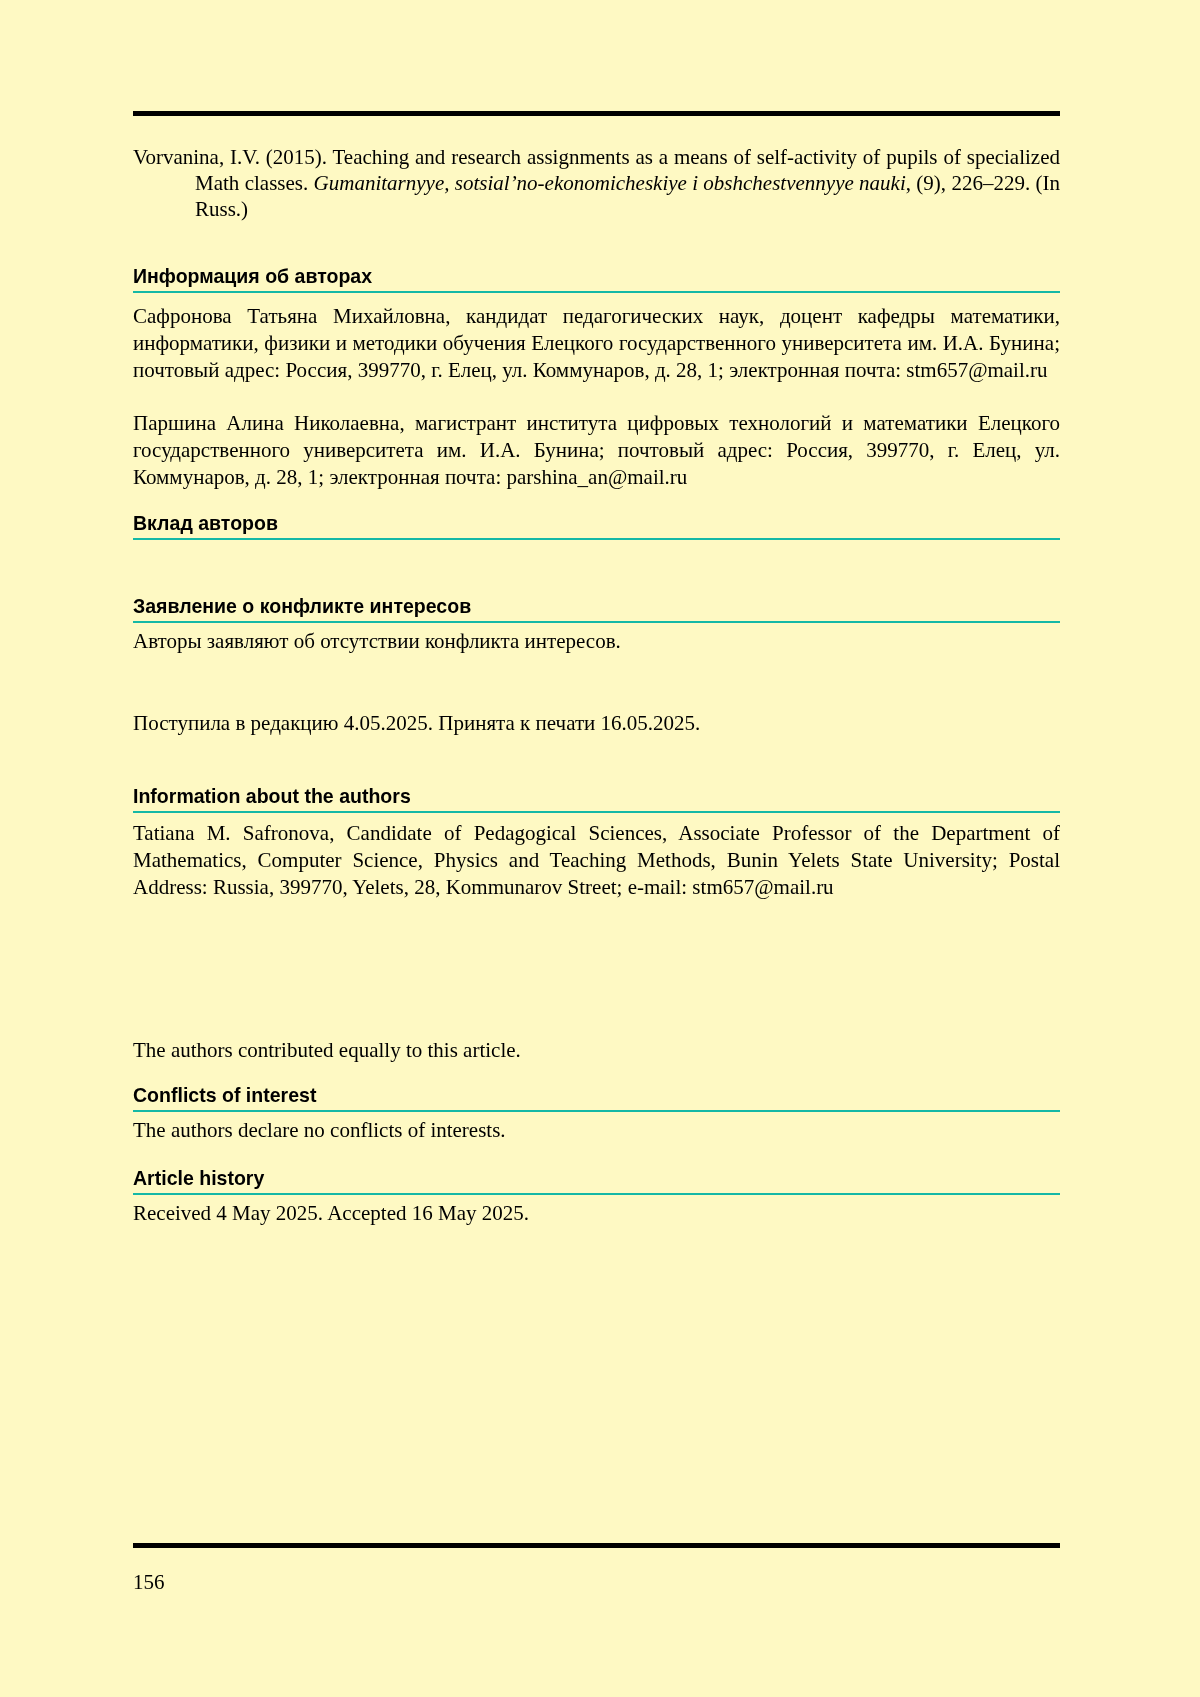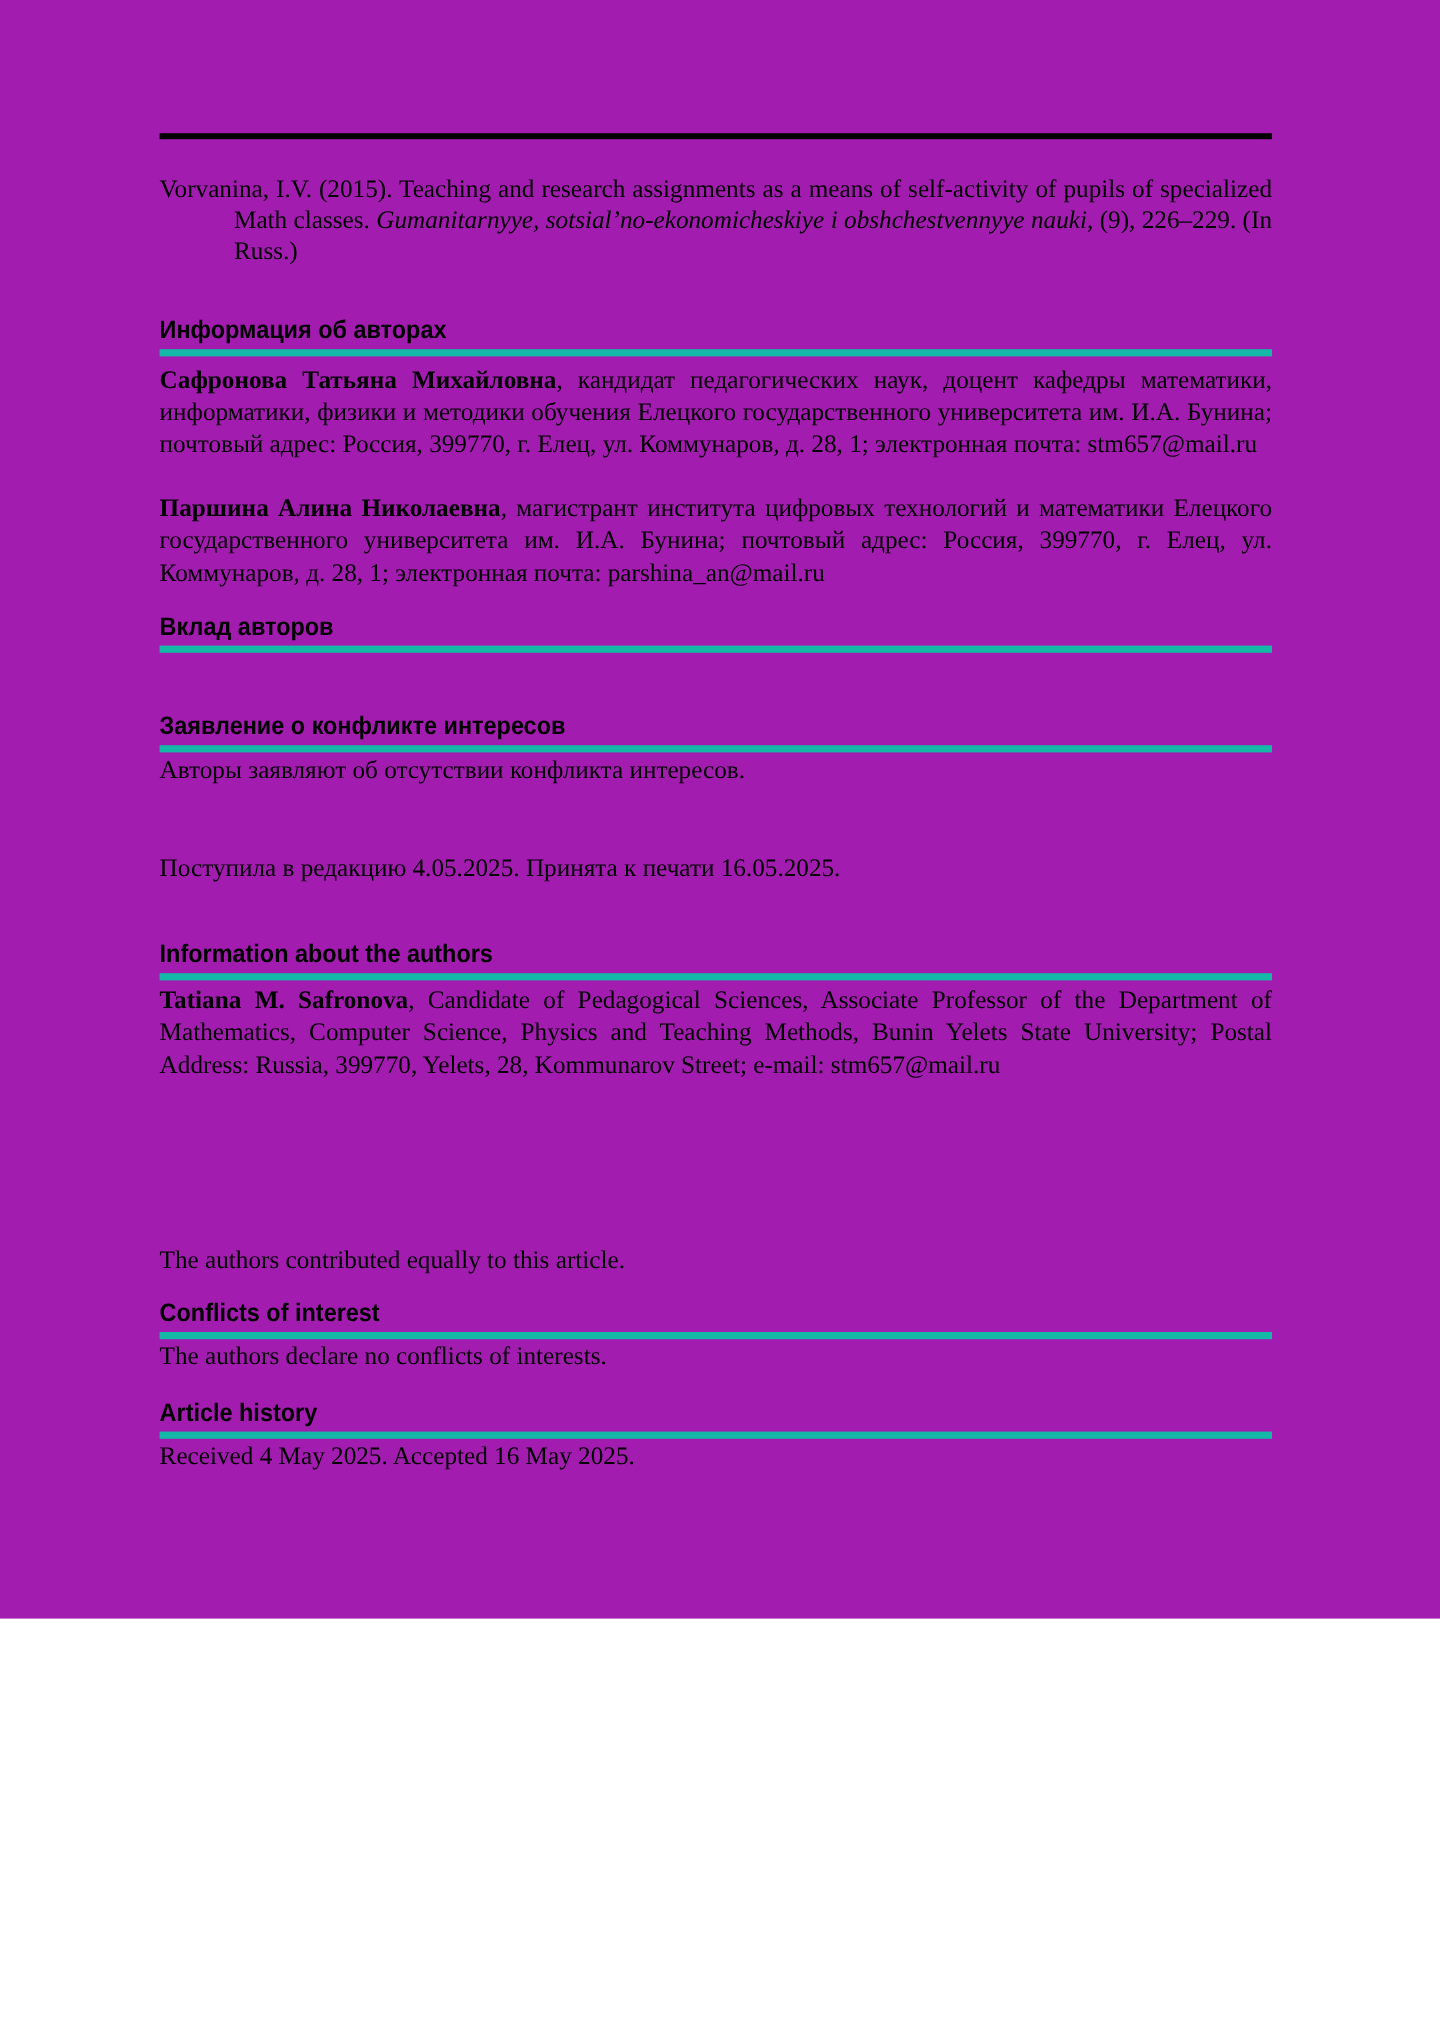--- a/index.html
+++ b/index.html
@@ -3,22 +3,22 @@
 <meta charset="utf-8">
 <style>
   html, body {
     margin: 0;
     padding: 0;
     background: #ffffff;
   }
   .page {
     position: relative;
     width: 1200px;
-    height: 1349px;
-    background: #a21caf;
+    height: 1697px;
+    background: #fef9c3;
     color: #000000;
     font-family: "Liberation Serif", serif;
     overflow: hidden;
   }
   .content {
     position: absolute;
     left: 133px;
     top: 0;
     width: 927px;
     height: 100%;
@@ -44,36 +44,36 @@
   .reference .it {
     font-style: italic;
   }
   h2.sec {
     font-family: "Liberation Sans", sans-serif;
     font-weight: 700;
     font-size: 21px;
     line-height: 22px;
     margin: 0;
     padding-bottom: 4px;
-    border-bottom: 6px solid #14b8a6;
+    border-bottom: 2px solid #14b8a6;
     white-space: nowrap;
   }
   h2.sec > span {
     display: inline-block;
     transform: scaleX(0.93);
     transform-origin: 0 50%;
   }
   p.bodytext {
     font-size: 21px;
     line-height: 27px;
     text-align: justify;
     margin: 0;
   }
   p.bodytext .bold {
-    font-weight: 700;
+    font-weight: 400;
   }
   .page-number {
     font-size: 21px;
   }
 </style>
 </head>
 <body>
 
 <div class="page">
   <div class="content">

